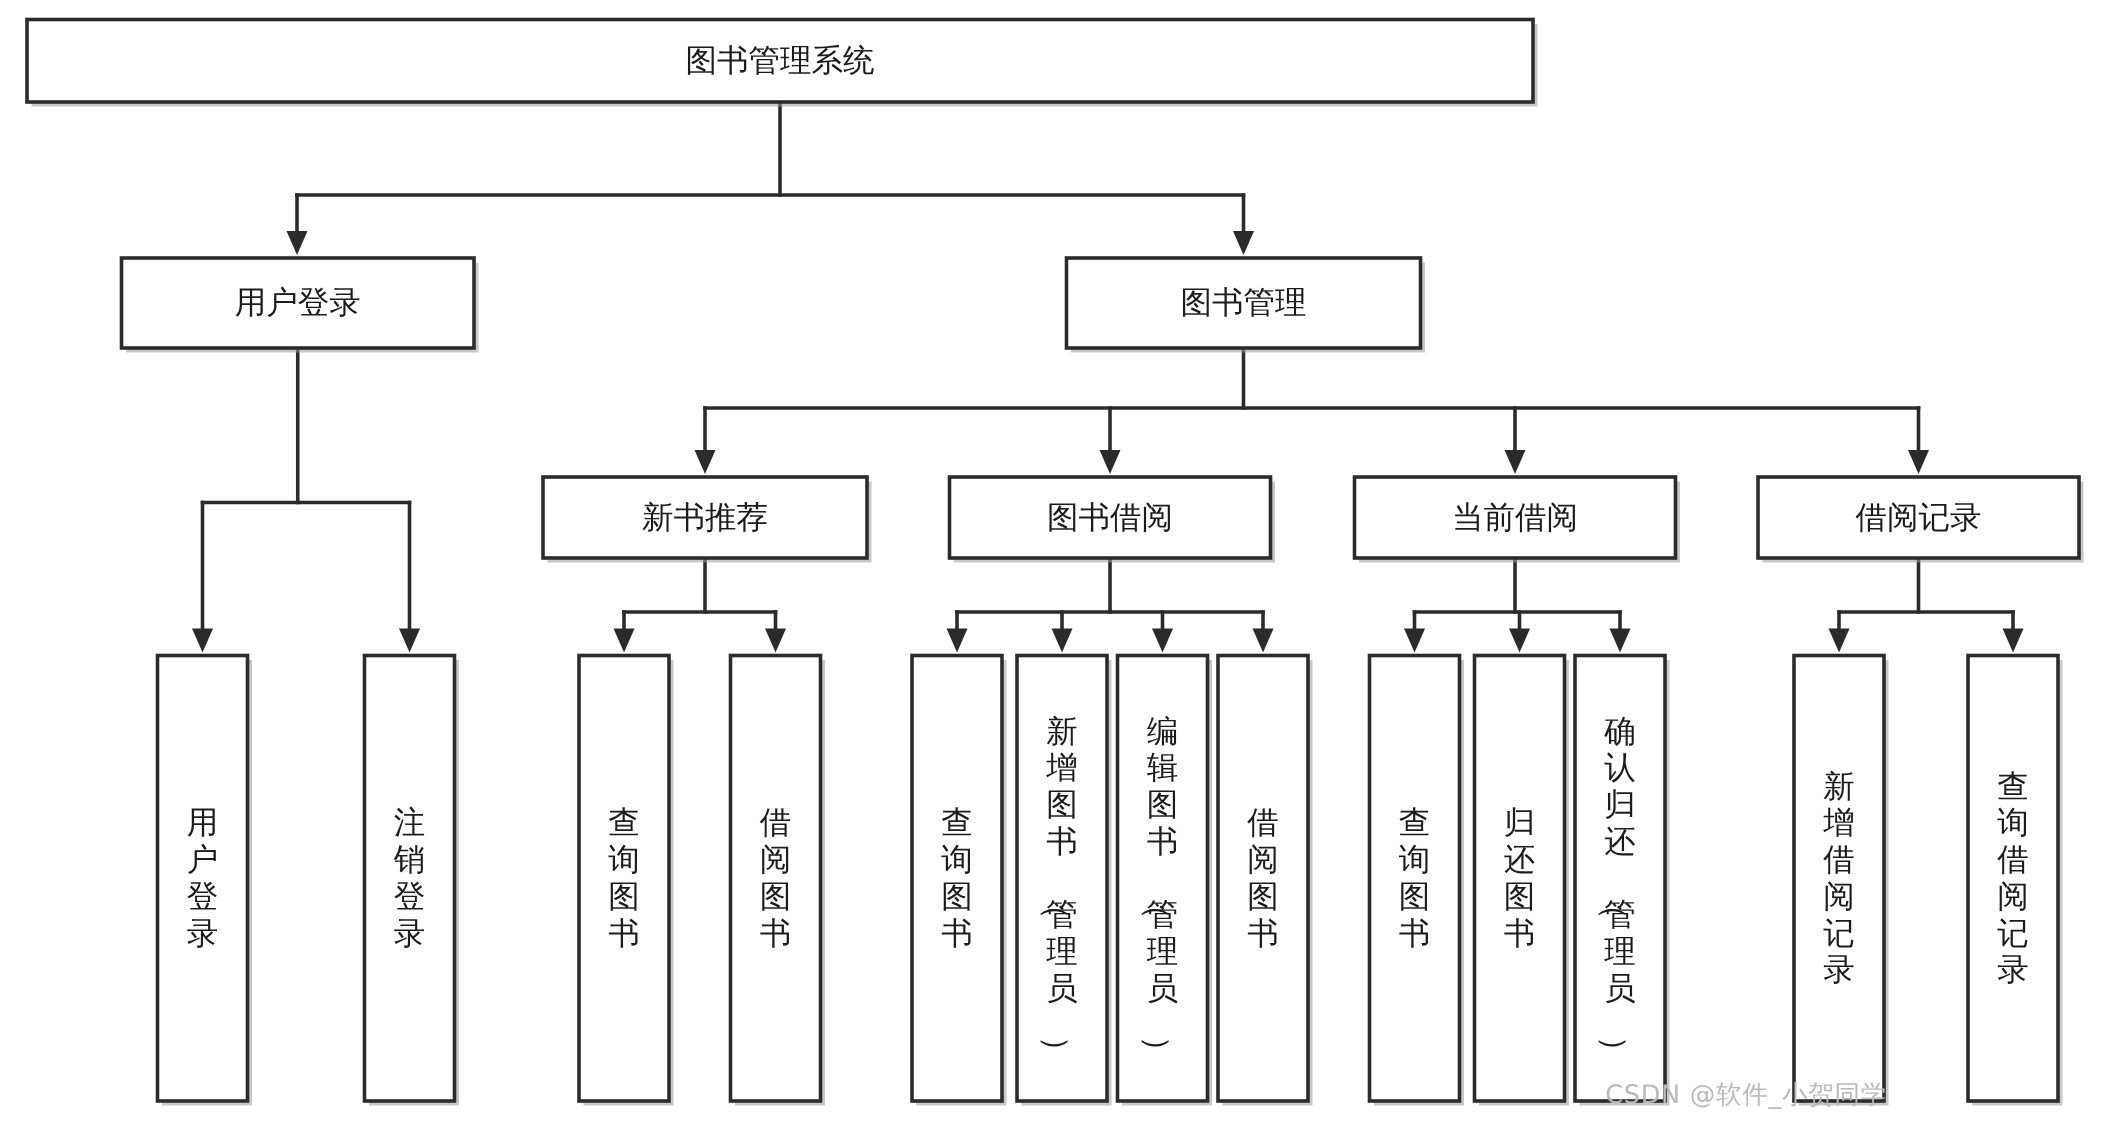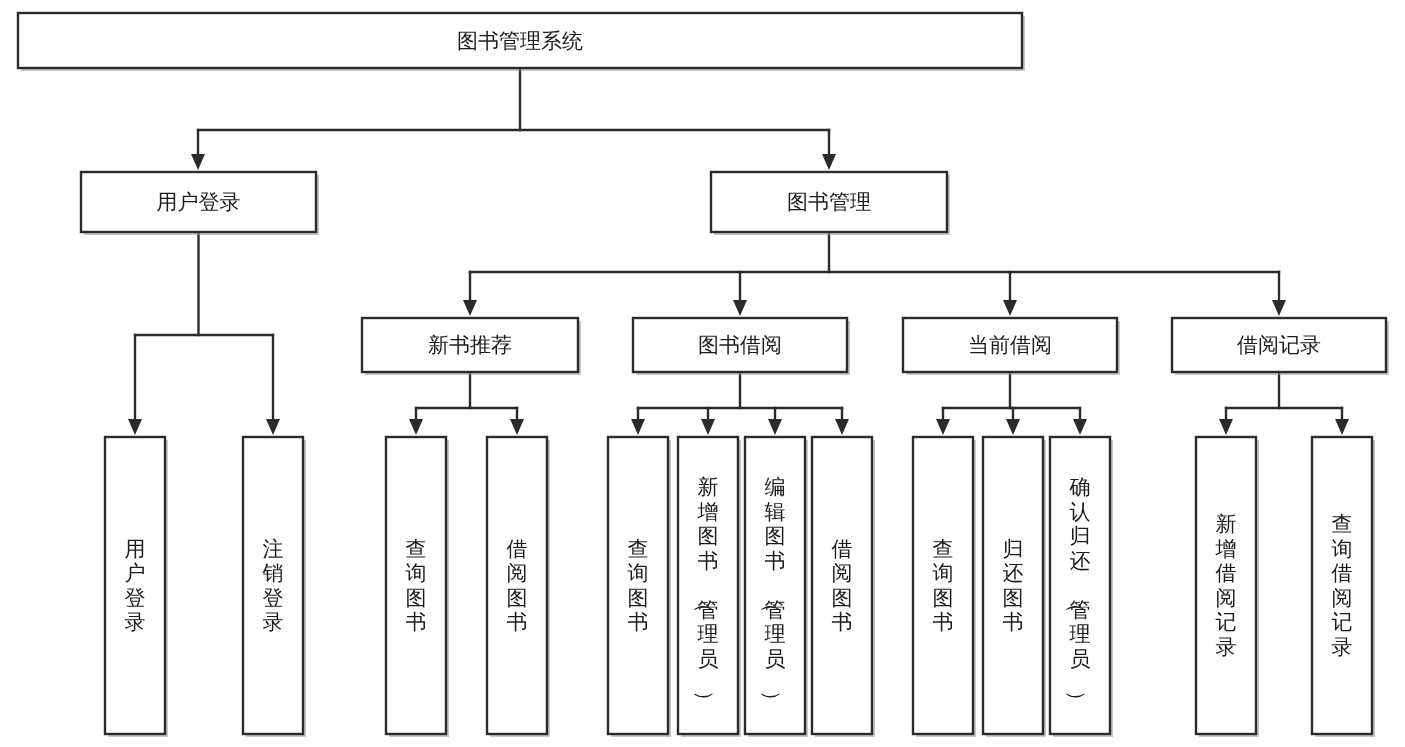--- a/index.html
+++ b/index.html
@@ -242,13 +242,14 @@
           <text class="node-label-v" x="1226" y="531.11"><tspan x="1226" dy="0">新</tspan><tspan x="1226" dy="24.5">增</tspan><tspan x="1226" dy="24.5">借</tspan><tspan x="1226" dy="24.5">阅</tspan><tspan x="1226" dy="24.5">记</tspan><tspan x="1226" dy="24.5">录</tspan></text>
         </g>
         <g>
           <rect class="node-shadow" x="1315" y="440" width="60" height="297"></rect>
           <rect class="node-box" x="1312" y="437" width="60" height="297"></rect>
           <text class="node-label-v" x="1342" y="531.11"><tspan x="1342" dy="0">查</tspan><tspan x="1342" dy="24.5">询</tspan><tspan x="1342" dy="24.5">借</tspan><tspan x="1342" dy="24.5">阅</tspan><tspan x="1342" dy="24.5">记</tspan><tspan x="1342" dy="24.5">录</tspan></text>
         </g>
       </g>
   </svg>
 
+  <div class="watermark">CSDN @软件_小贺同学</div>
 </div>
 
 </body></html>

